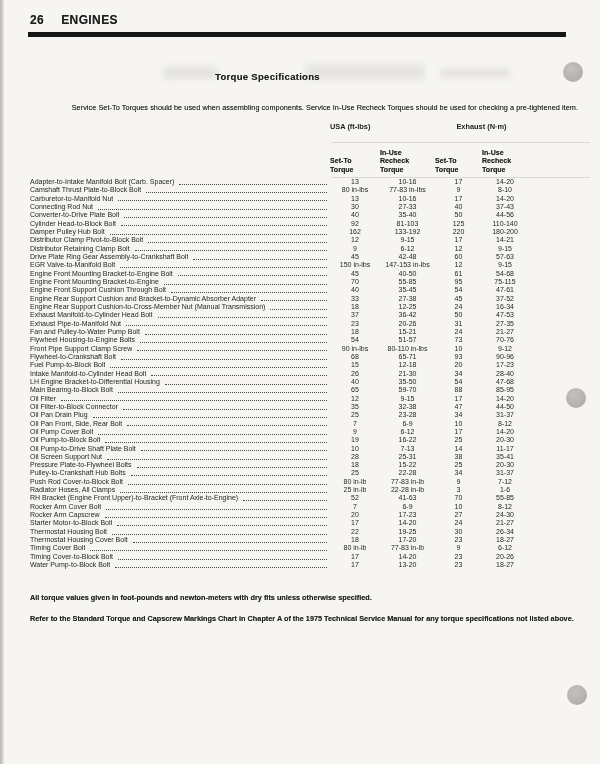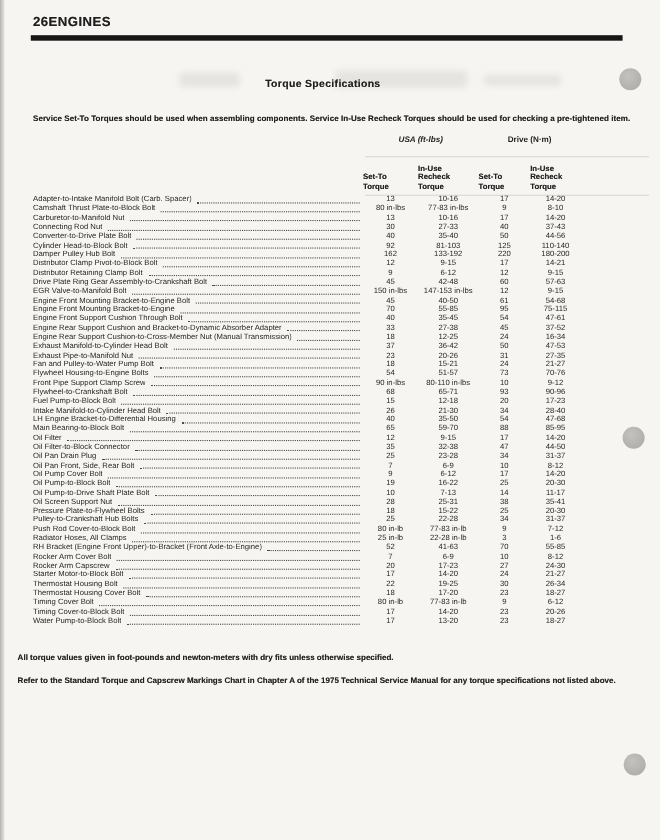--- a/index.html
+++ b/index.html
@@ -13,60 +13,60 @@
     background:linear-gradient(90deg,#b5b4b1,#e6e5e1);}
   .punch-hole{position:absolute;width:20px;height:20px;border-radius:50%;
     background:radial-gradient(circle at 40% 35%, #c3c2bf, #a9a8a5);}
   .hole1{left:563px;top:62px;}
   .hole2{left:566px;top:388px;}
   .hole3{left:567px;top:685px;}
 
   .page-header{position:absolute;left:30px;top:13px;font-weight:bold;
     font-size:12px;letter-spacing:.4px;
     text-shadow:0 0 .4px rgba(25,25,25,.6);}
-  .page-header .chap{text-align:center;}
+  .page-header .chap{margin-left:17px;text-align:center;}
   .header-rule{position:absolute;left:28px;top:32px;width:538px;height:4.5px;
     background:#161616;}
 
   .smudge{position:absolute;background:#8d8c88;filter:blur(3px);opacity:.16;border-radius:3px;}
   .smudge-a{left:163px;top:66px;width:55px;height:13px;}
   .smudge-b{left:305px;top:64px;width:120px;height:16px;}
   .smudge-c{left:440px;top:68px;width:70px;height:10px;}
 
   .doc-title{position:absolute;left:0;top:71px;width:535px;text-align:center;
     font-weight:bold;font-size:9.5px;letter-spacing:.3px;
-    text-shadow:0 0 .4px rgba(25,25,25,.55);margin-left:26px;}
+    text-shadow:0 0 .4px rgba(25,25,25,.55);}
   .intro{position:absolute;left:30px;top:103px;width:548px;
-    font-weight:bold;font-size:7.3px;letter-spacing:.05px;
-    text-shadow:0 0 .3px rgba(25,25,25,.5);}
+    font-weight:normal;font-size:7.3px;letter-spacing:.05px;
+    text-shadow:0 0 .3px rgba(25,25,25,.5);text-align:right;}
 
   .grid{display:grid;grid-template-columns:300px 50px 55px 47px 46px;}
   .ghead{position:absolute;left:30px;top:122px;width:498px;
     font-weight:bold;font-size:7.4px;}
-  .ghead .g-usa{grid-column:2 / span 2;text-align:center;font-style:italic;}
+  .ghead .g-usa{grid-column:2 / span 2;}
   .ghead .g-metric{grid-column:4 / span 2;text-align:center;}
   .faint-rule{position:absolute;height:1px;background:#d9d7d1;}
   .frule1{left:332px;top:142px;width:258px;}
   .frule2{left:332px;top:177px;width:258px;}
 
   .subhead{position:absolute;left:30px;top:144px;width:498px;height:30px;
     align-items:end;font-weight:bold;font-size:7.1px;line-height:8.4px;}
   .subhead .sh{white-space:pre-line;
     text-shadow:0 0 .3px rgba(25,25,25,.5);}
 
   .rows{position:absolute;left:30px;top:178px;width:498px;}
   .trow{display:grid;grid-template-columns:300px 50px 55px 47px 46px;
     height:8.34px;font-size:7px;line-height:8.34px;}
   .labcell{display:flex;min-width:0;}
   .lab{white-space:nowrap;overflow:hidden;}
   .leader{flex:1;align-self:flex-end;margin:0 3px 1.6px 5px;
     border-bottom:1.3px dotted #4a4a4a;min-width:8px;}
   .val{text-align:center;white-space:nowrap;}
 
-  .footnote{position:absolute;left:16px;font-weight:bold;font-size:7.3px;
+  .footnote{position:absolute;left:30px;font-weight:bold;font-size:7.3px;
     line-height:9.5px;text-shadow:0 0 .3px rgba(25,25,25,.5);}
   .fn1{top:593px;width:540px;}
   .fn2{top:614px;width:545px;}
 </style>
 </head>
 <body>
 
 <div class="scan-edge"></div>
 
 <div class="page-header">
@@ -78,21 +78,21 @@
 <div class="smudge smudge-b"></div>
 <div class="smudge smudge-c"></div>
 
 <div class="doc-title">Torque Specifications</div>
 
 <div class="intro">Service Set-To Torques should be used when assembling components. Service In-Use Recheck Torques should be used for checking a pre-tightened item.</div>
 
 <div class="ghead grid">
   <span></span>
   <span class="g-usa">USA (ft-lbs)</span>
-  <span class="g-metric">Drive (N·m)</span>
+  <span class="g-metric">Exhaust (N·m)</span>
 </div>
 
 <div class="faint-rule frule1"></div>
 
 <div class="subhead grid">
   <span></span>
   <span class="sh">Set-To
 Torque</span>
   <span class="sh">In-Use
 Recheck

